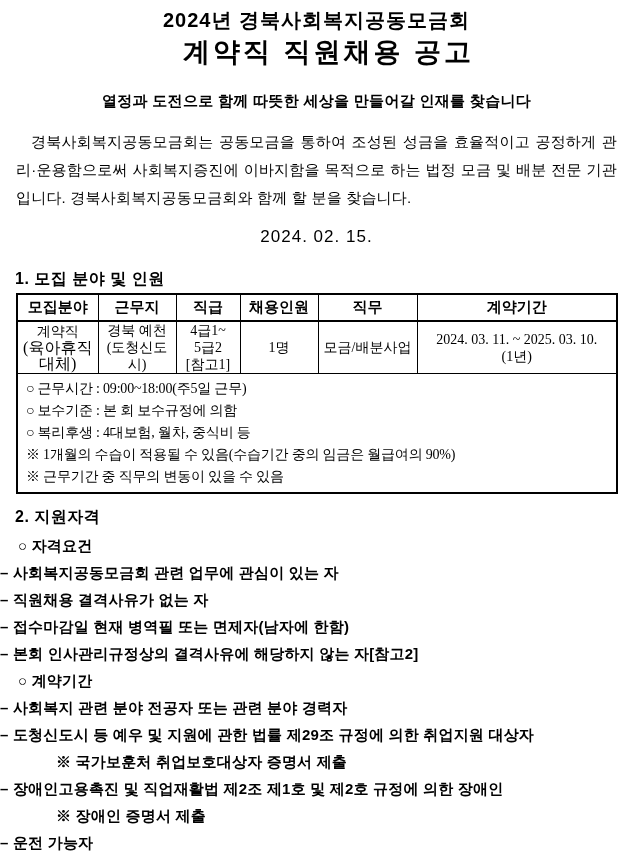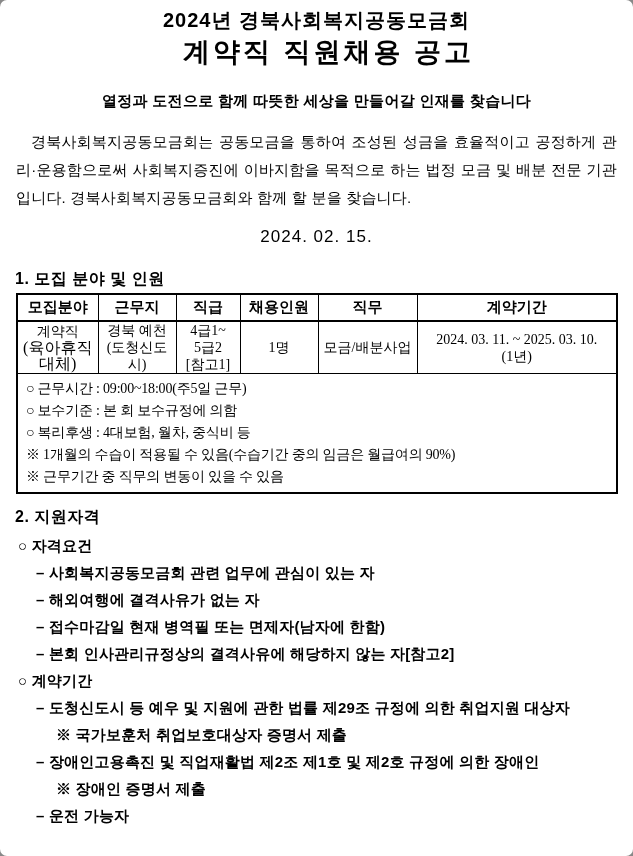--- a/index.html
+++ b/index.html
@@ -6,21 +6,20 @@
   html,body { background:#888; }
   .doc {
     position:relative;
     width:633px; height:856px;
     margin:0 auto;
     background:#ffffff;
     color:#000;
     font-family:"Liberation Sans", sans-serif;
     overflow:hidden;
     padding-top:8px;
-    border-radius:7px;
   }
   .title-main {
     text-align:center; font-size:20px; font-weight:bold;
     letter-spacing:1px; line-height:24px;
   }
   .title-sub {
     text-align:center; font-size:27px; font-weight:bold;
     letter-spacing:3px; line-height:32px; margin-top:4px;padding-left:24px;
   }
   .slogan {
@@ -65,21 +64,21 @@
     border:1px solid #000;
     padding:4px 8px; vertical-align:top;
   }
   .note-line { font-size:14px; line-height:22px; letter-spacing:-0.2px; }
   .l2-list { margin-top:6px; }
   .l2-line {
     font-size:15px; font-weight:bold; line-height:27px; letter-spacing:0.2px;
     white-space:nowrap;
   }
   .lv0 { margin-left:18px; }
-  .lv1 { margin-left:36px; }
+  .lv1 { }
   .lv2 { margin-left:56px; }
 </style>
 </head>
 <body>
 
 <div class="doc">
 
   <div class="title-main">2024년 경북사회복지공동모금회</div>
   <div class="title-sub">계약직 직원채용 공고</div>
 
@@ -142,24 +141,25 @@
         </td>
       </tr>
     </tbody>
   </table>
 
   <div class="sec-heading second">2. 지원자격</div>
 
   <div class="l2-list">
     <div class="l2-line lv0">○ 자격요건</div>
     <div class="l2-line lv1">– 사회복지공동모금회 관련 업무에 관심이 있는 자</div>
-    <div class="l2-line lv1">– 해외여행에 결격사유가 없는 자</div>
+    <div class="l2-line lv1">– 직원채용 결격사유가 없는 자</div>
     <div class="l2-line lv1">– 접수마감일 현재 병역필 또는 면제자(남자에 한함)</div>
     <div class="l2-line lv1">– 본회 인사관리규정상의 결격사유에 해당하지 않는 자[참고2]</div>
     <div class="l2-line lv0">○ 계약기간</div>
+    <div class="l2-line lv1">– 사회복지 관련 분야 전공자 또는 관련 분야 경력자</div>
     <div class="l2-line lv1">– 도청신도시 등 예우 및 지원에 관한 법률 제29조 규정에 의한 취업지원 대상자</div>
     <div class="l2-line lv2">※ 국가보훈처 취업보호대상자 증명서 제출</div>
     <div class="l2-line lv1">– 장애인고용촉진 및 직업재활법 제2조 제1호 및 제2호 규정에 의한 장애인</div>
     <div class="l2-line lv2">※ 장애인 증명서 제출</div>
     <div class="l2-line lv1">– 운전 가능자</div>
   </div>
 
 </div>
 
 </body></html>

